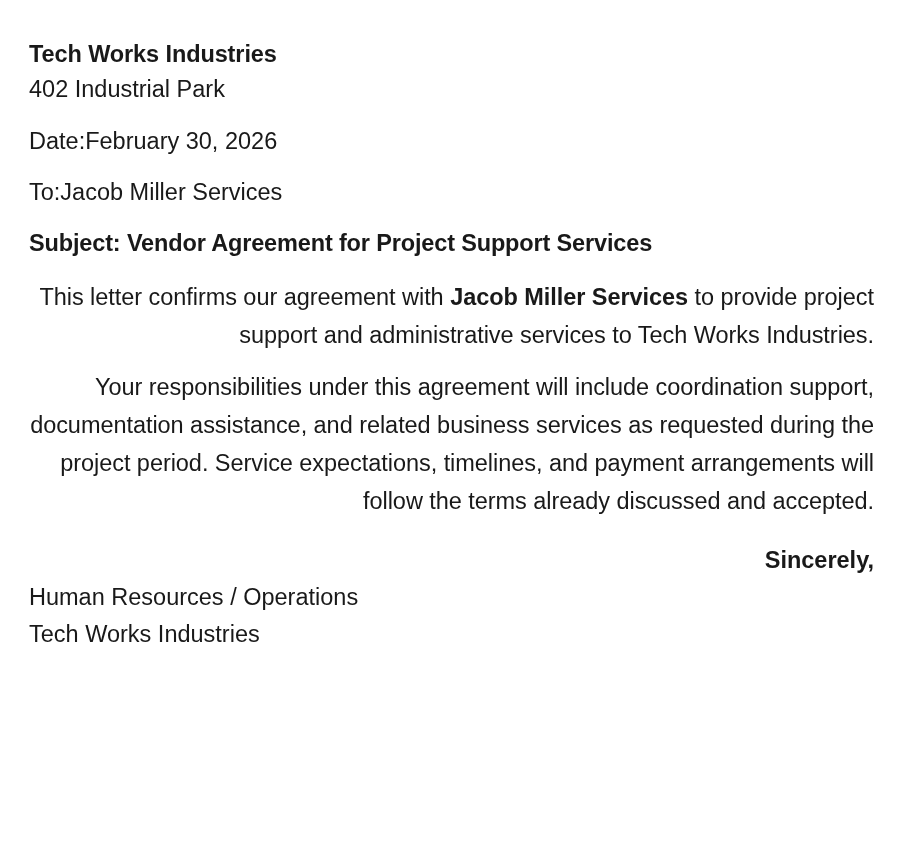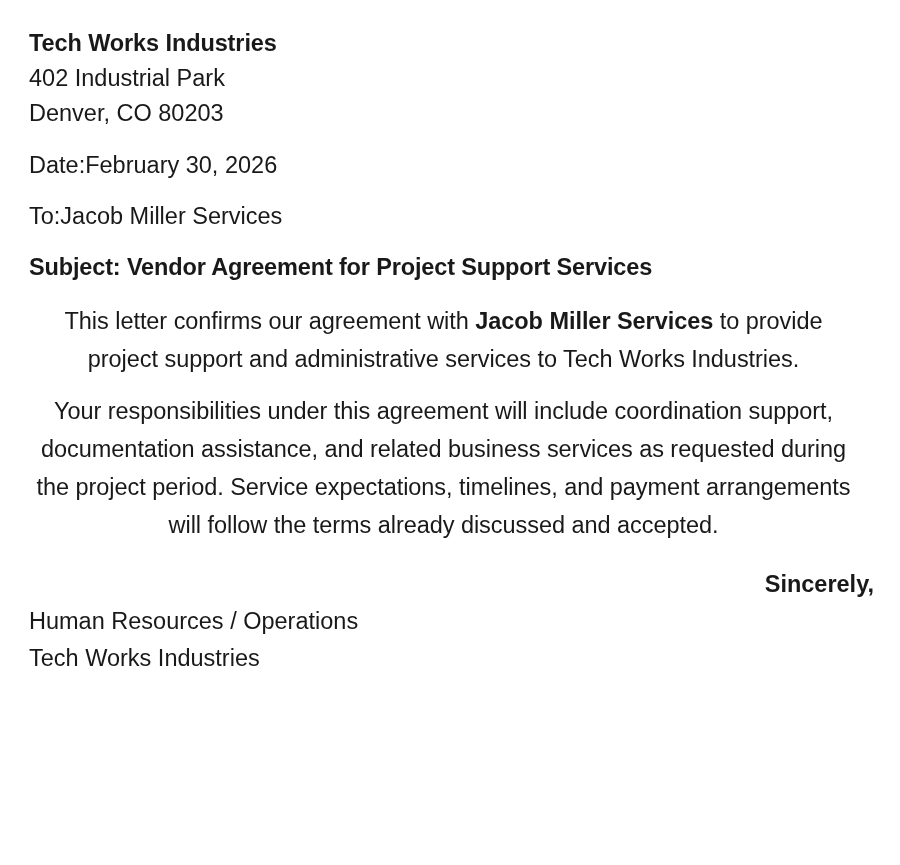--- a/index.html
+++ b/index.html
@@ -12,21 +12,21 @@
     width: 900px;
     height: 865px;
     font-family: "Liberation Sans", "DejaVu Sans", sans-serif;
     color: #191919;
     -webkit-font-smoothing: antialiased;
   }
   .page {
     box-sizing: border-box;
     width: 900px;
     height: 842px;
-    padding: 26px 30px 0 29px;
+    padding: 37px 30px 0 29px;
     background: #ffffff;
     overflow: hidden;
   }
   .letter {
     width: 845px;
     font-size: 23.5px;
     line-height: 38px;
   }
   
   .address-block {
@@ -60,23 +60,23 @@
     letter-spacing: -0.15px;
   }
   .subject-line {
     margin-bottom: 18px;
   }
   .salutation {
     margin-bottom: 20px;
   }
   
   .body-paragraph {
-    margin: 0 16px 14px 0;
+    margin: 0 0 14px 0;
     line-height: 38px;
-    text-align: center;
+    text-align: right;
     letter-spacing: -0.05px;
   }
   .body-paragraph .emphasis {
     font-weight: bold;
   }
   
   .closing-block {
     margin-top: 22px;
     line-height: 37px;
   }
@@ -90,21 +90,20 @@
 </style>
 </head>
 <body>
 
 <div class="page">
   <div class="letter">
 
     <div class="address-block">
       <div class="org-name">Tech Works Industries</div>
       <div class="address-line">402 Industrial Park</div>
-      <div class="address-line">Denver, CO 80203</div>
     </div>
 
     <div class="meta-line">
       <span class="meta-label">Date:</span><span class="meta-value">February 30, 2026</span>
     </div>
 
     <div class="meta-line">
       <span class="meta-label">To:</span><span class="meta-value">Jacob Miller Services</span>
     </div>
 

